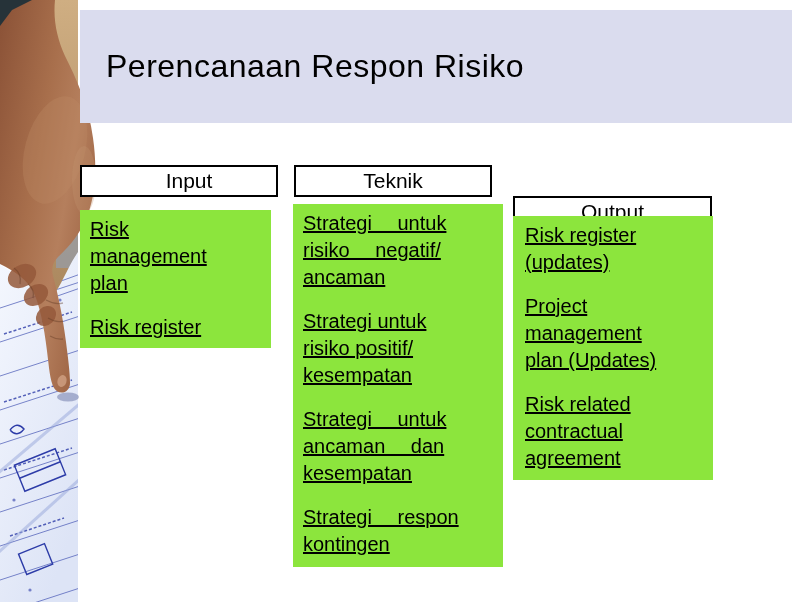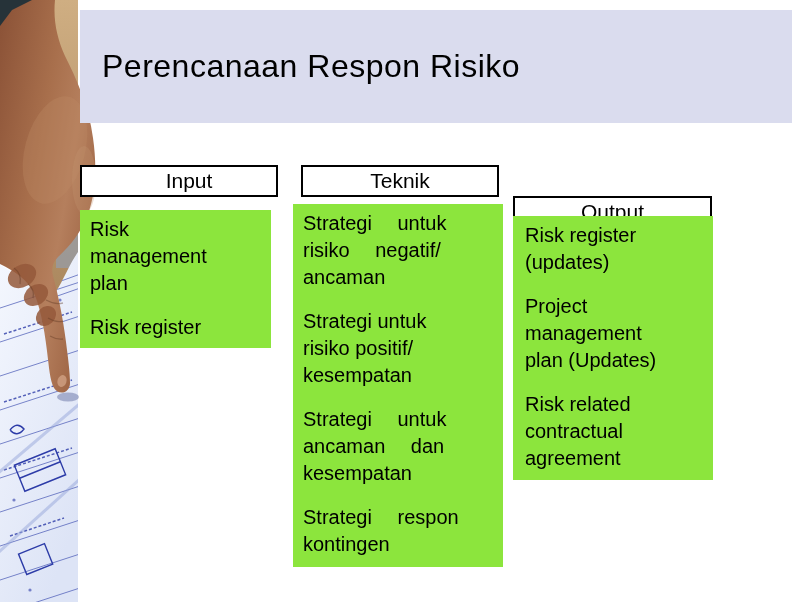--- a/index.html
+++ b/index.html
@@ -6,35 +6,36 @@
   .stage{
     position:relative;width:792px;height:612px;overflow:hidden;background:#ffffff;
     font-family:"Liberation Sans", sans-serif;color:#000;
   }
   .photo{position:absolute;left:0;top:0;z-index:0;}
   .title-band{
     position:absolute;left:80px;top:10px;width:712px;height:113px;
     background:#dadcee;z-index:1;display:flex;align-items:center;
   }
   .title-band h1{
-    margin:8px;padding-left:14px;font-size:32px;font-weight:400;color:#000;
+    margin:0;padding-left:26px;font-size:32px;font-weight:400;color:#000;
     letter-spacing:0.5px;
   }
   .hdr{
     position:absolute;top:165px;height:32px;box-sizing:border-box;z-index:2;
     background:#ffffff;border:2px solid #000;
     display:flex;align-items:center;justify-content:center;
     font-size:21px;color:#000;
   }
   .hdr-input{left:80px;width:198px;padding-left:20px;}
-  .hdr-teknik{left:301px;width:198px;}
+  .hdr-teknik{left:294px;width:198px;}
   .hdr-output{left:513px;width:199px;margin-top:31px;}
   .green{
     position:absolute;z-index:2;background:#8ce53d;box-sizing:border-box;
     padding:6px 10px 16px 10px;
+    text-decoration:underline;
   }
   .box-input{left:80px;top:210px;width:191px;height:138px;}
   .box-teknik{left:293px;top:204px;width:210px;height:363px;}
   .box-output{left:513px;top:216px;width:200px;height:264px;padding-left:12px;}
   .tb{
     white-space:pre-line;font-size:20px;line-height:27px;margin:0 0 17px 0;color:#000;
   }
   .wide{word-spacing:20px;}
 </style>
 </head>

